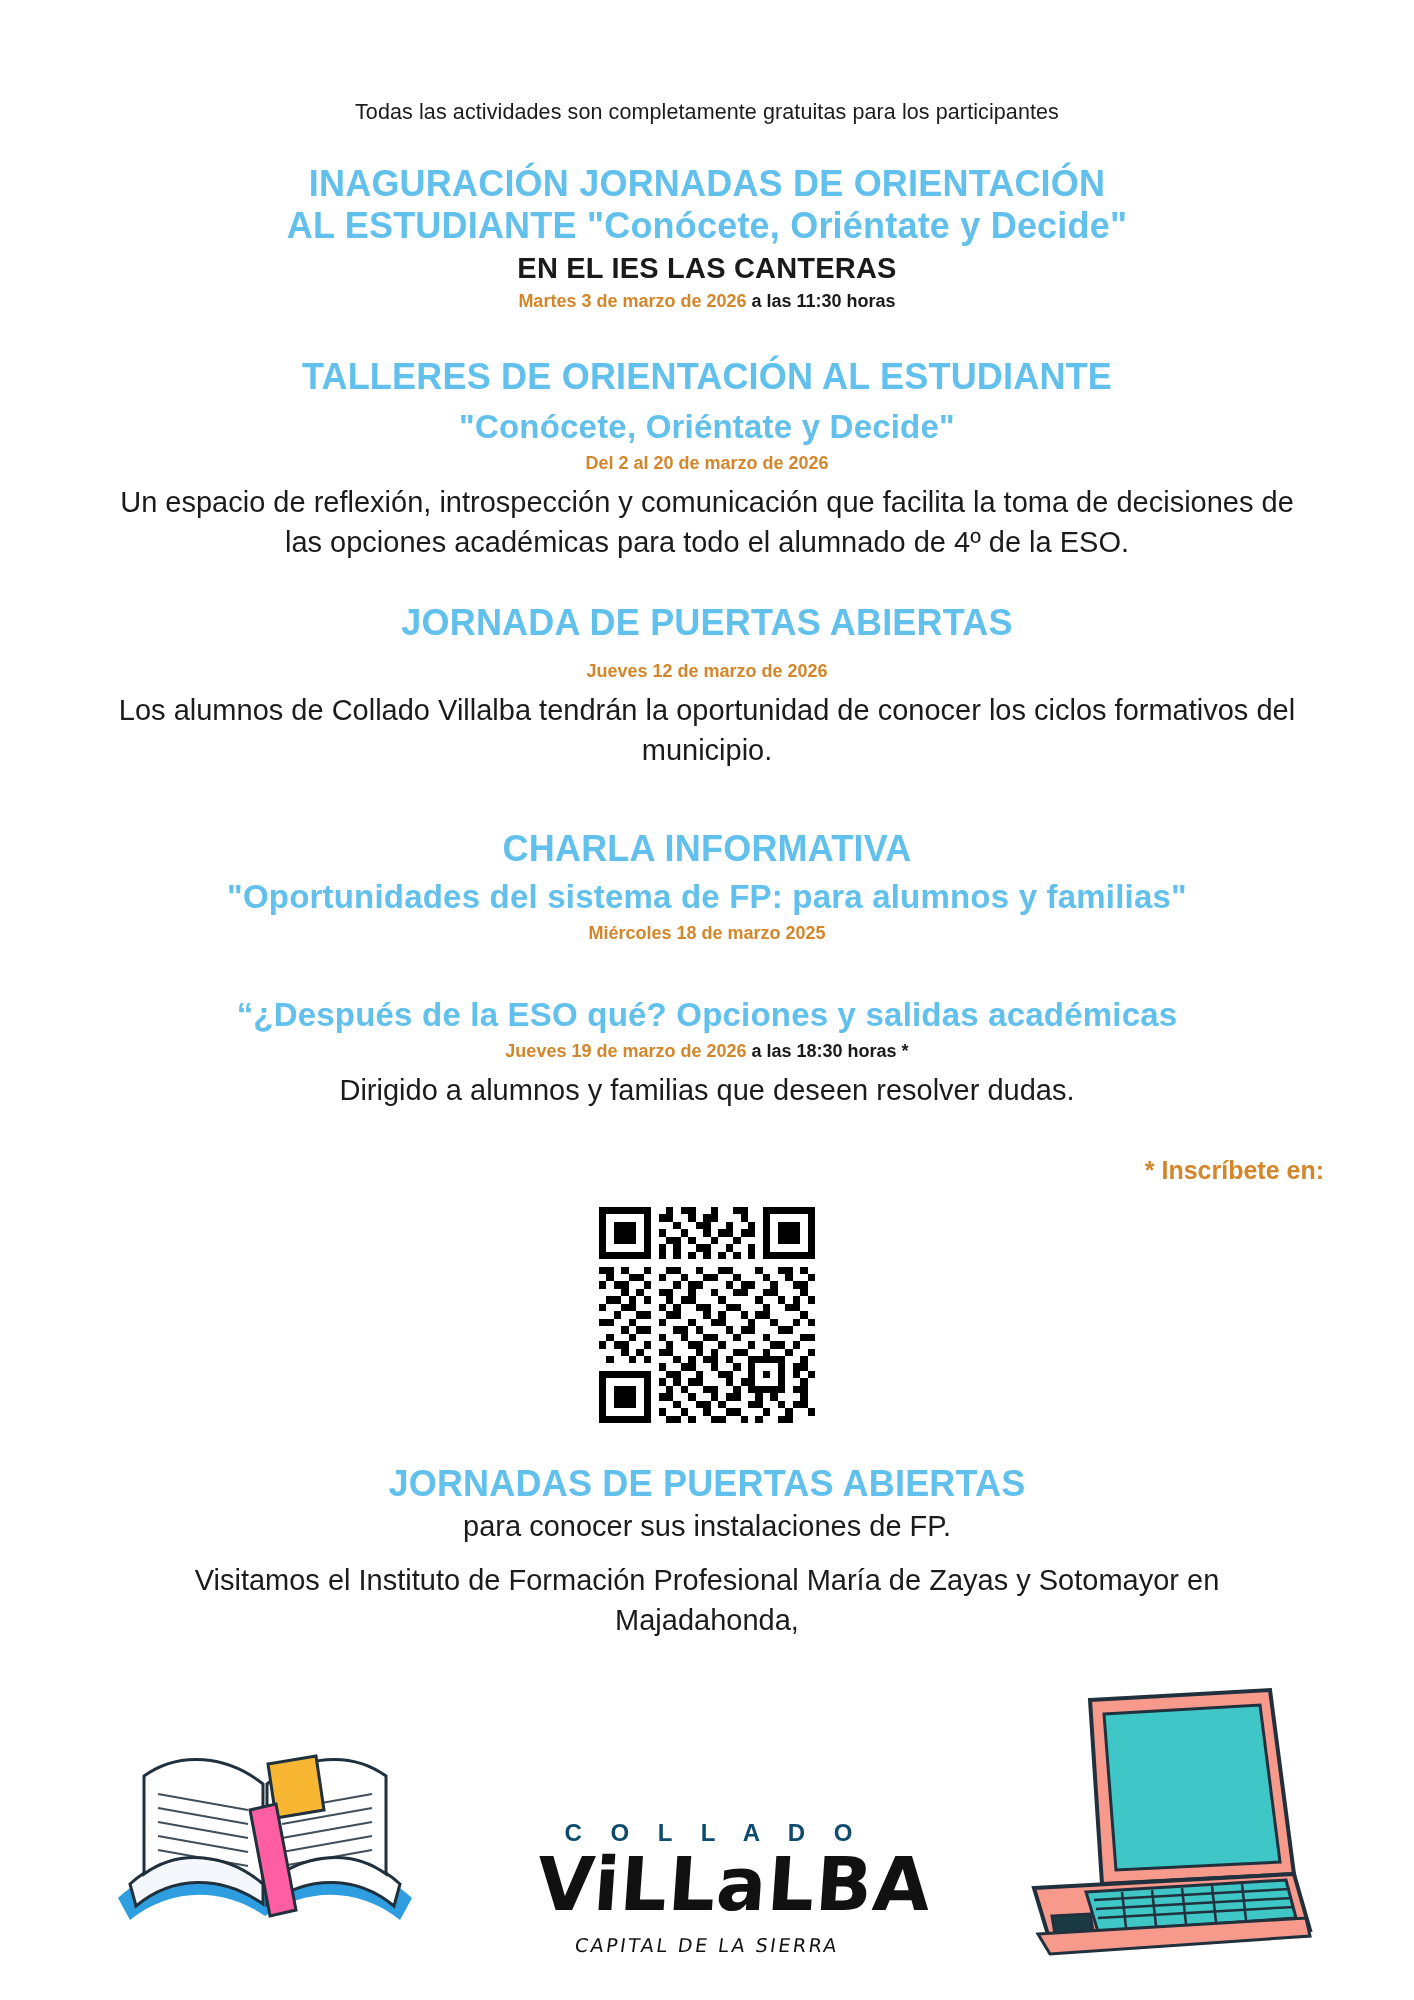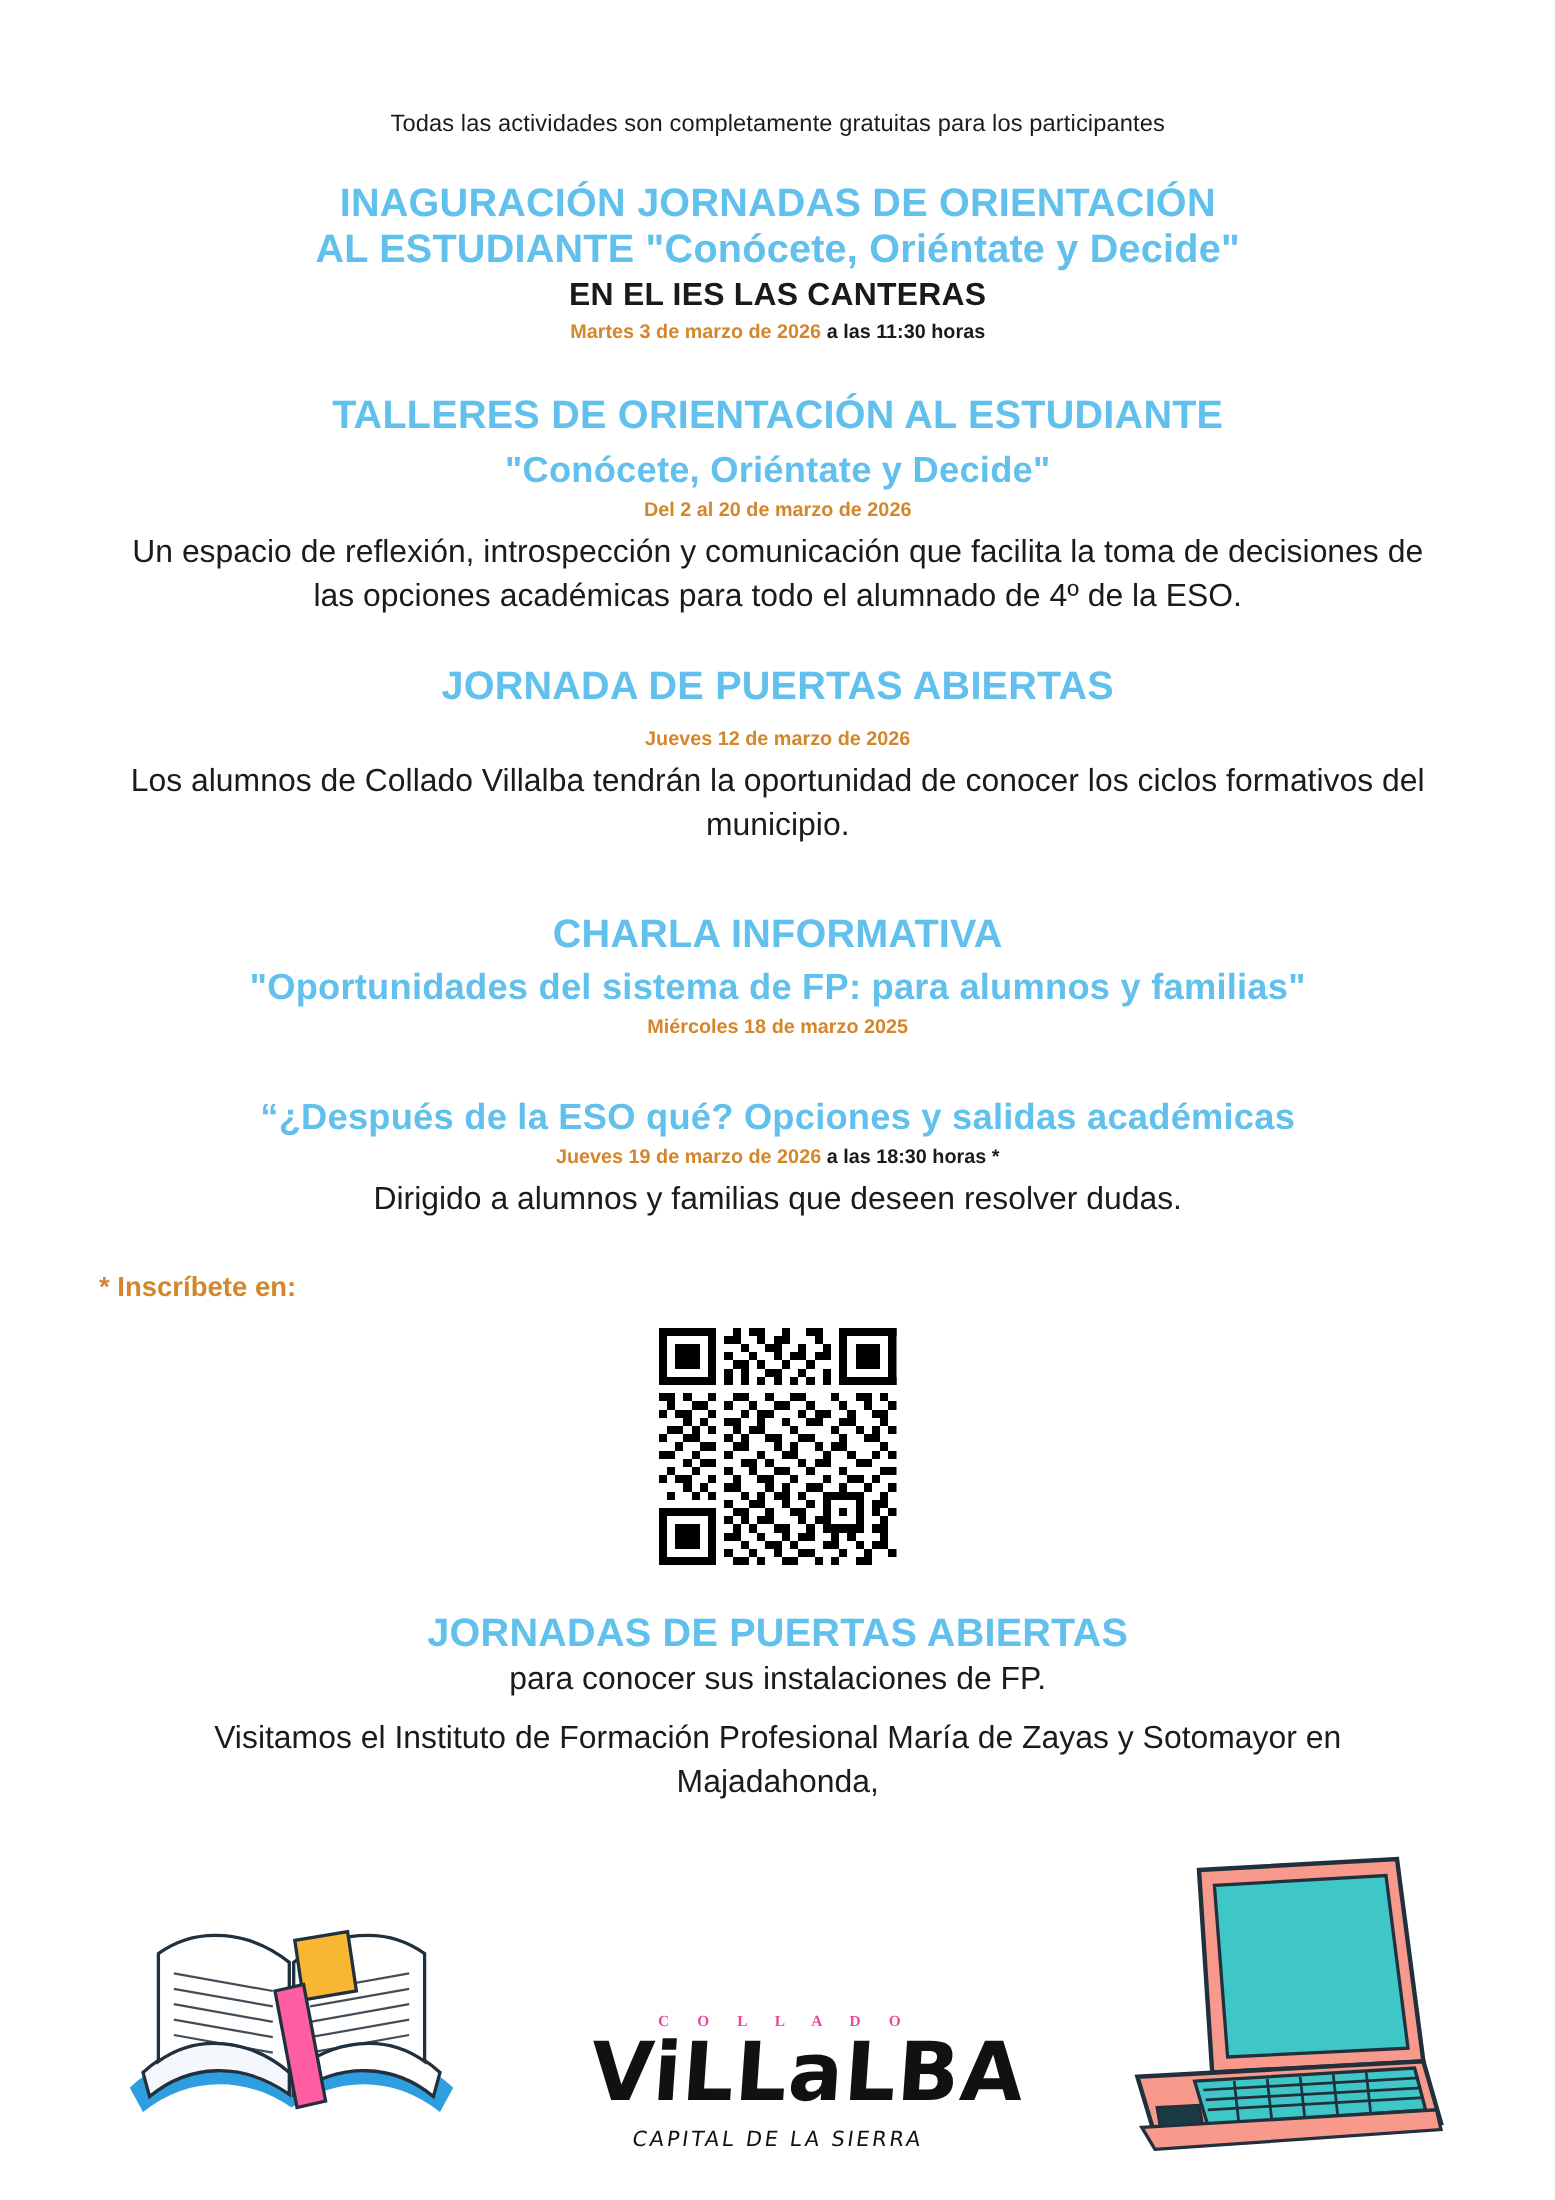--- a/index.html
+++ b/index.html
@@ -72,21 +72,21 @@
   .sp-3 { height: 58px; }
   .sp-4 { height: 44px; }
   .sp-5 { height: 46px; }
   .sp-6 { height: 40px; }
 
   .subscribe {
     color: #d4862a;
     font-weight: bold;
     font-size: 25px;
     margin: 0;
-    text-align: left;
+    text-align: right;
   }
 
   
   .qr-wrap {
     margin: 22px auto 0 auto;
     width: 216px;
     height: 216px;
     display: block;
   }
   .qr-wrap svg { display: block; }
@@ -106,25 +106,25 @@
   }
   .logo-town {
     position: absolute;
     left: 50%;
     transform: translateX(-50%);
     bottom: 12px;
     width: 340px;
     text-align: center;
   }
   .town-collado {
-    font-family: Liberation Serif, serif;
-    font-weight: bold;
-    font-size: 14px;
+    font-family: Liberation Sans, sans-serif;
+    font-weight: bold;
+    font-size: 24px;
     letter-spacing: 11px;
-    color: #ec4899;
+    color: #0c4a6e;
     margin: 0 0 2px 14px;
   }
   .town-villalba {
     font-family: "DejaVu Sans", sans-serif;
     font-weight: bold;
     font-size: 74px;
     letter-spacing: 1px;
     color: #111;
     margin: 0;
     line-height: 0.95;

